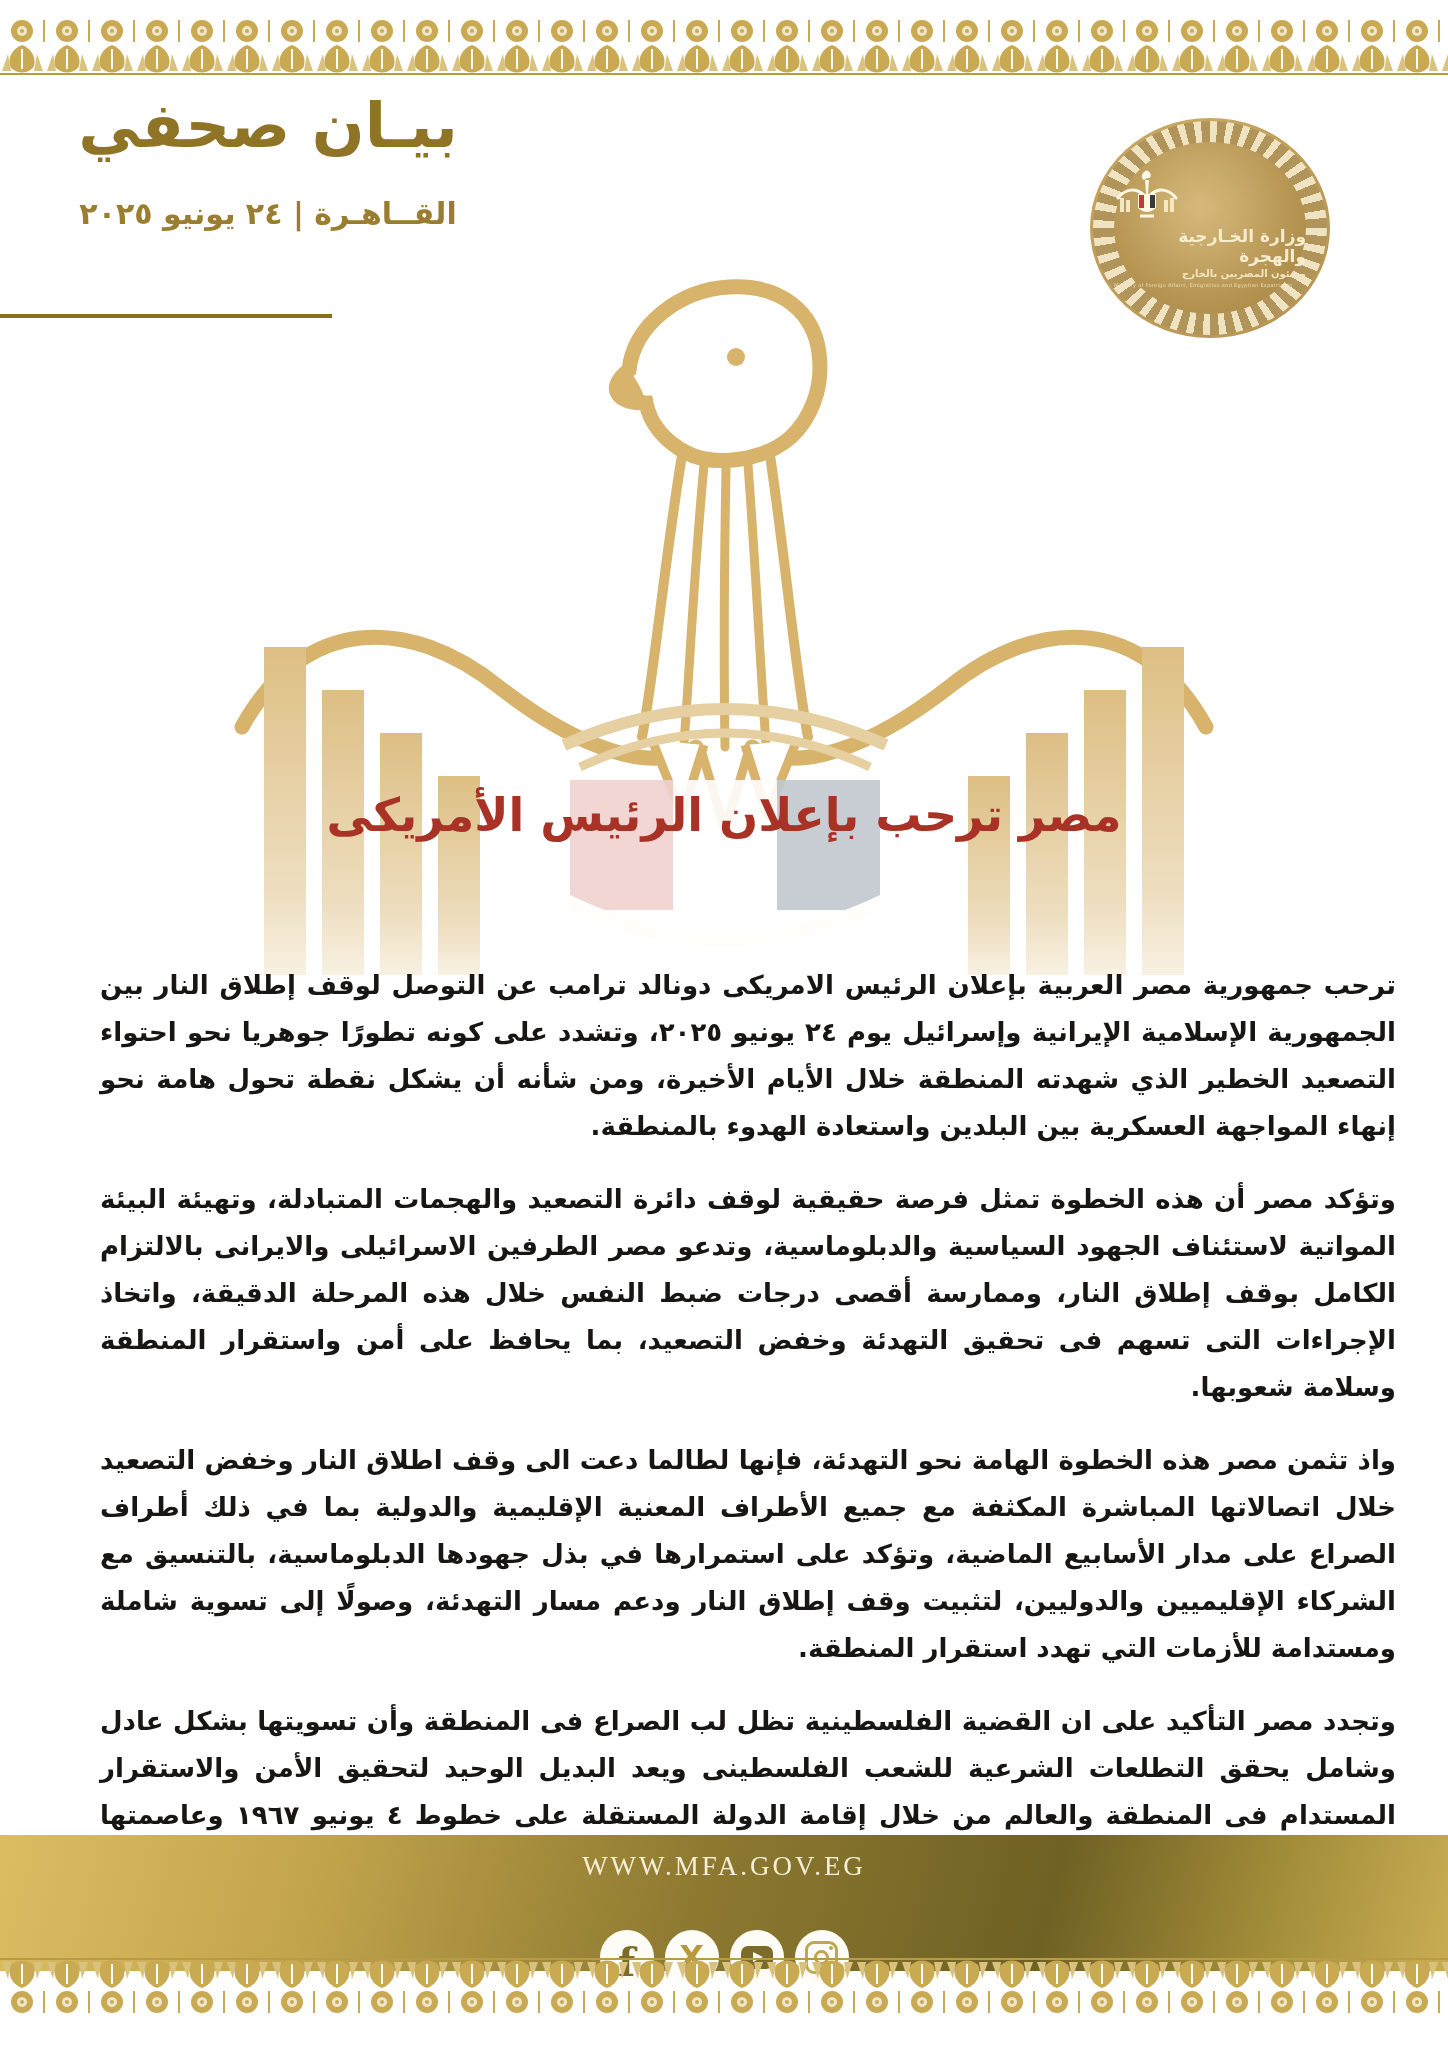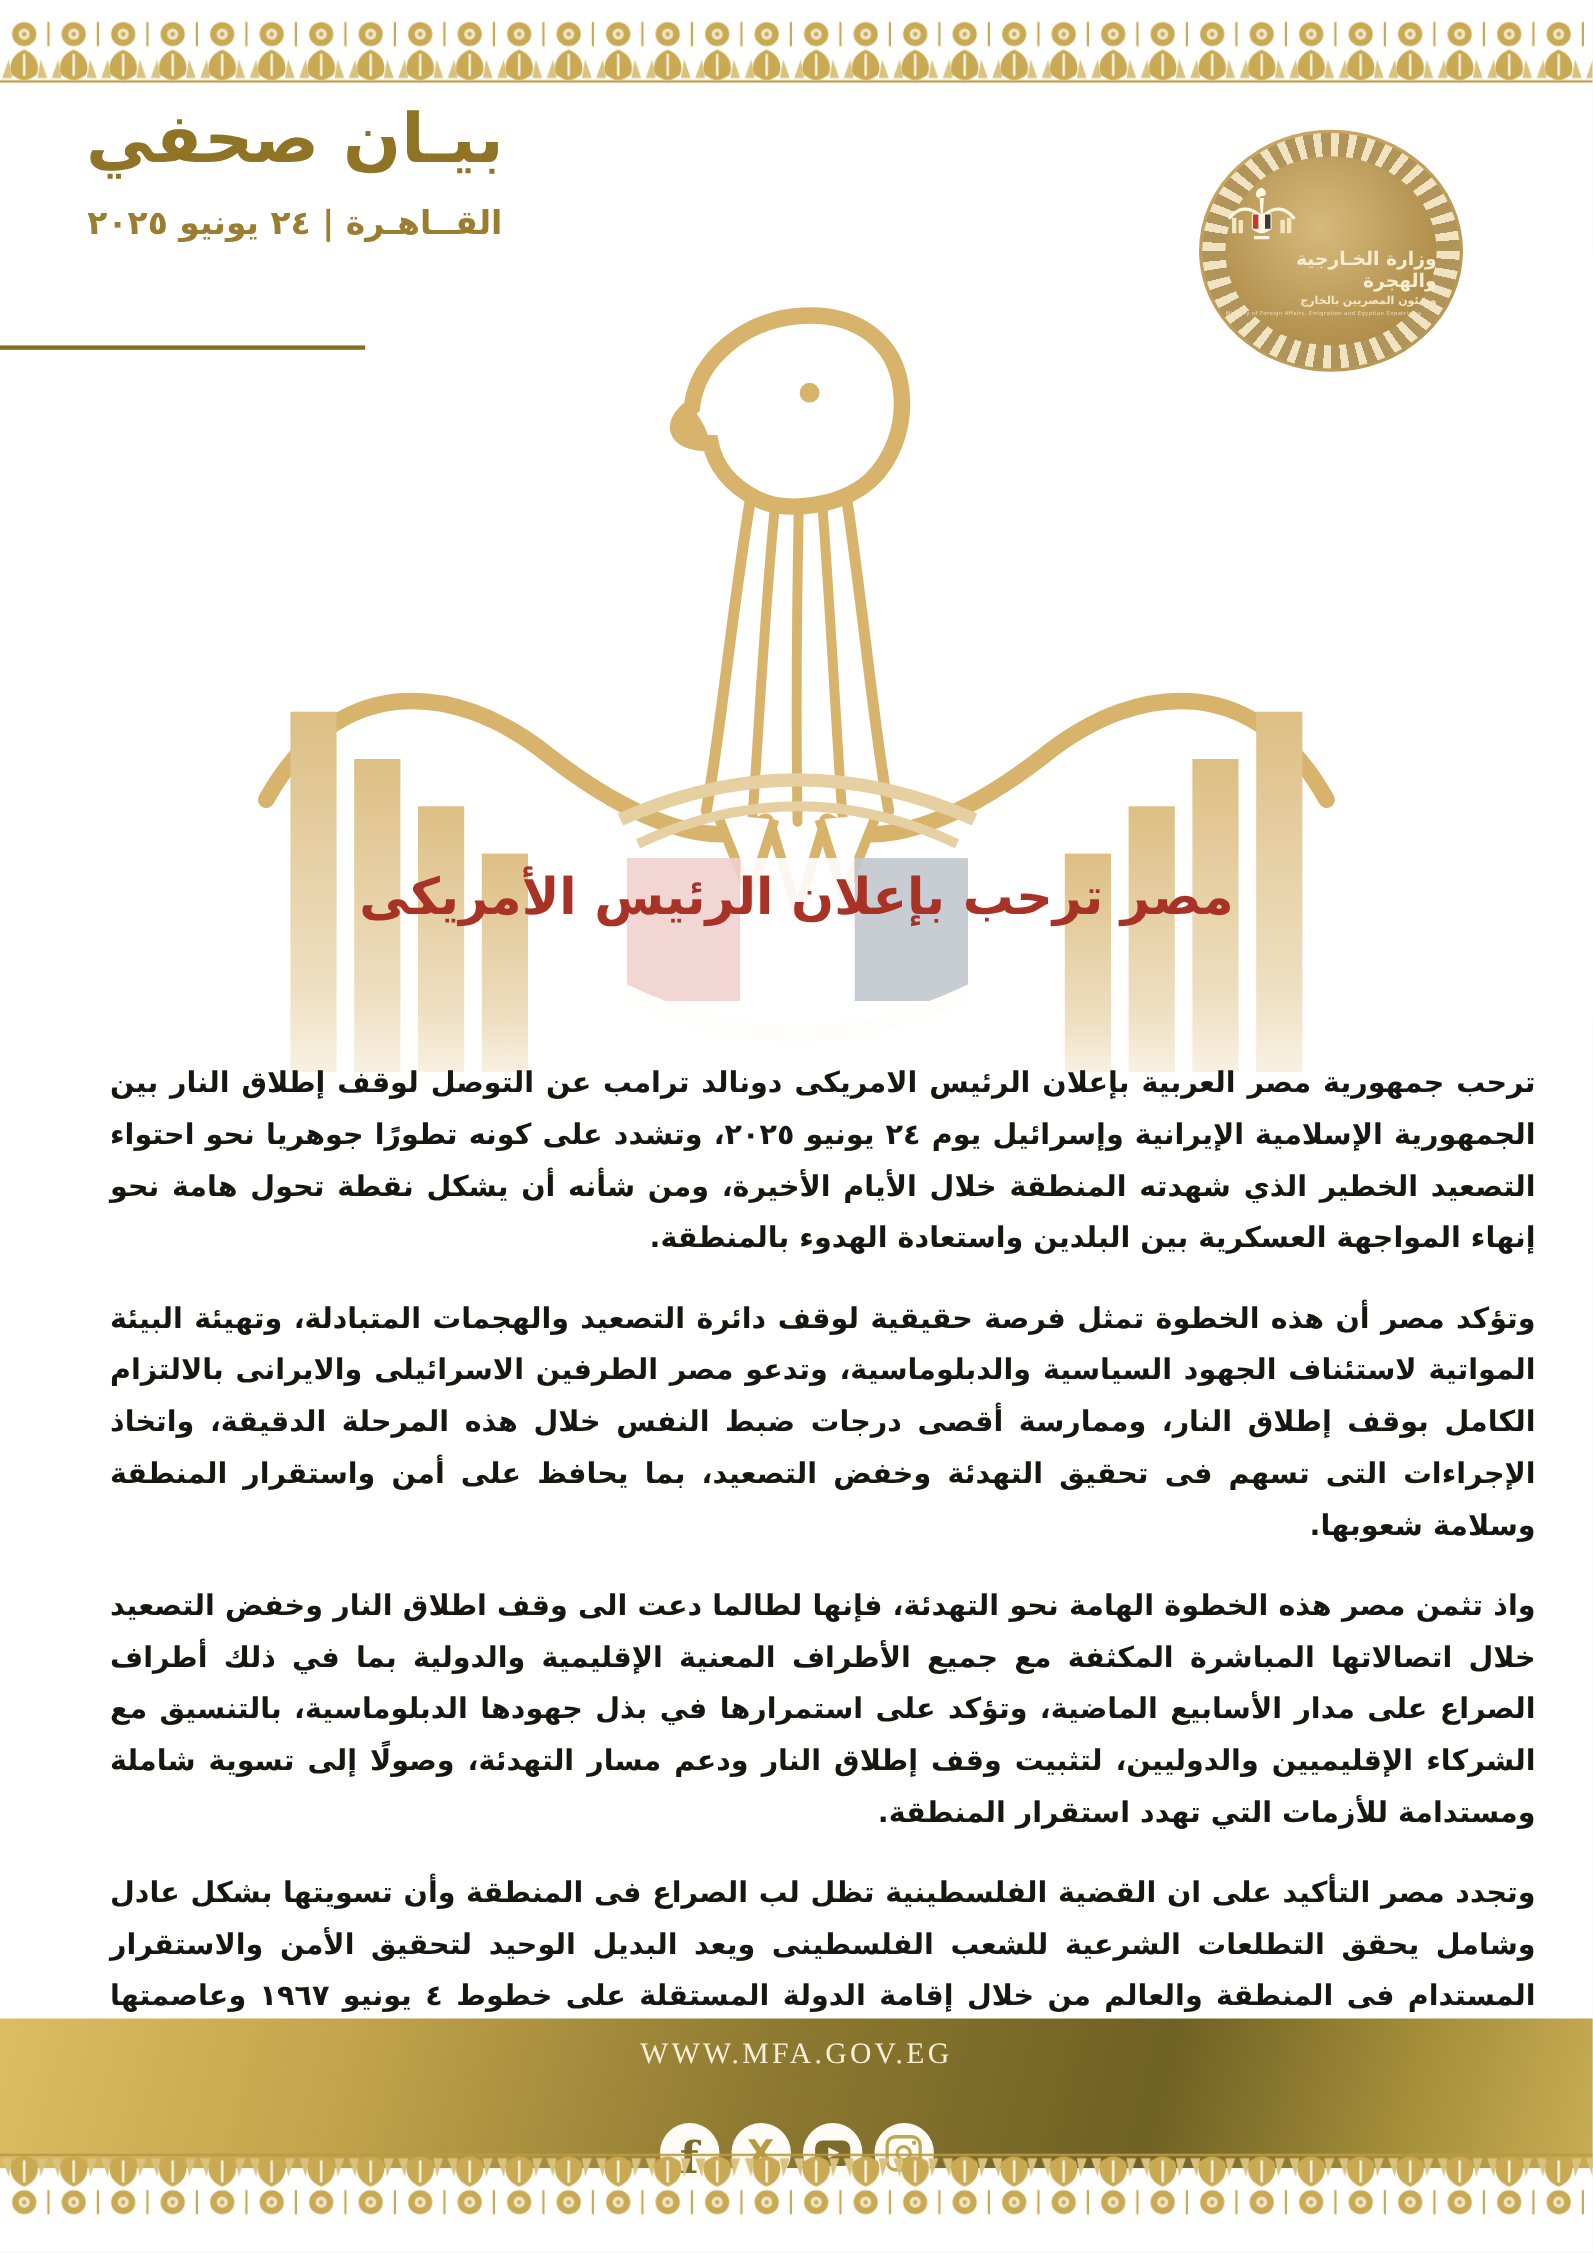--- a/index.html
+++ b/index.html
@@ -7,21 +7,21 @@
         overflow:hidden;font-family:"DejaVu Sans",sans-serif;padding-left:48px;}
 
   
   .border-strip{position:absolute;left:0;width:1448px;height:60px;display:block;}
   .border-top{top:16px;}
   .border-bottom{top:1957px;transform:scaleY(-1);}
 
   
   .header{position:absolute;top:92px;left:58px;width:420px;text-align:center;direction:rtl;}
   .statement-type{font-size:62px;font-weight:bold;color:#8f7426;line-height:1.1;}
-  .dateline{margin-top:26px;font-size:30px;font-weight:bold;color:#9a7d2e;}
+  .dateline{margin-top:36px;font-size:30px;font-weight:bold;color:#9a7d2e;}
   .header-rule{position:absolute;left:0;top:314px;width:332px;height:4px;background:#8a6d1c;}
 
   
   .seal{position:absolute;left:1090px;top:118px;width:240px;height:220px;border-radius:50%;
         background:radial-gradient(circle at 45% 40%,#d9bd85 0%,#c4a25c 55%,#a8874a 100%);}
   .seal-ring{position:absolute;inset:3px;border-radius:50%;
         background:repeating-conic-gradient(#efe3c2 0 4deg,#b1945a 4deg 9deg);}
   .seal-inner{position:absolute;inset:24px;border-radius:50%;
         background:radial-gradient(circle at 45% 38%,#d6ba7c 0%,#b2904d 70%,#9d7f41 100%);
         display:flex;flex-direction:column;justify-content:center;}

